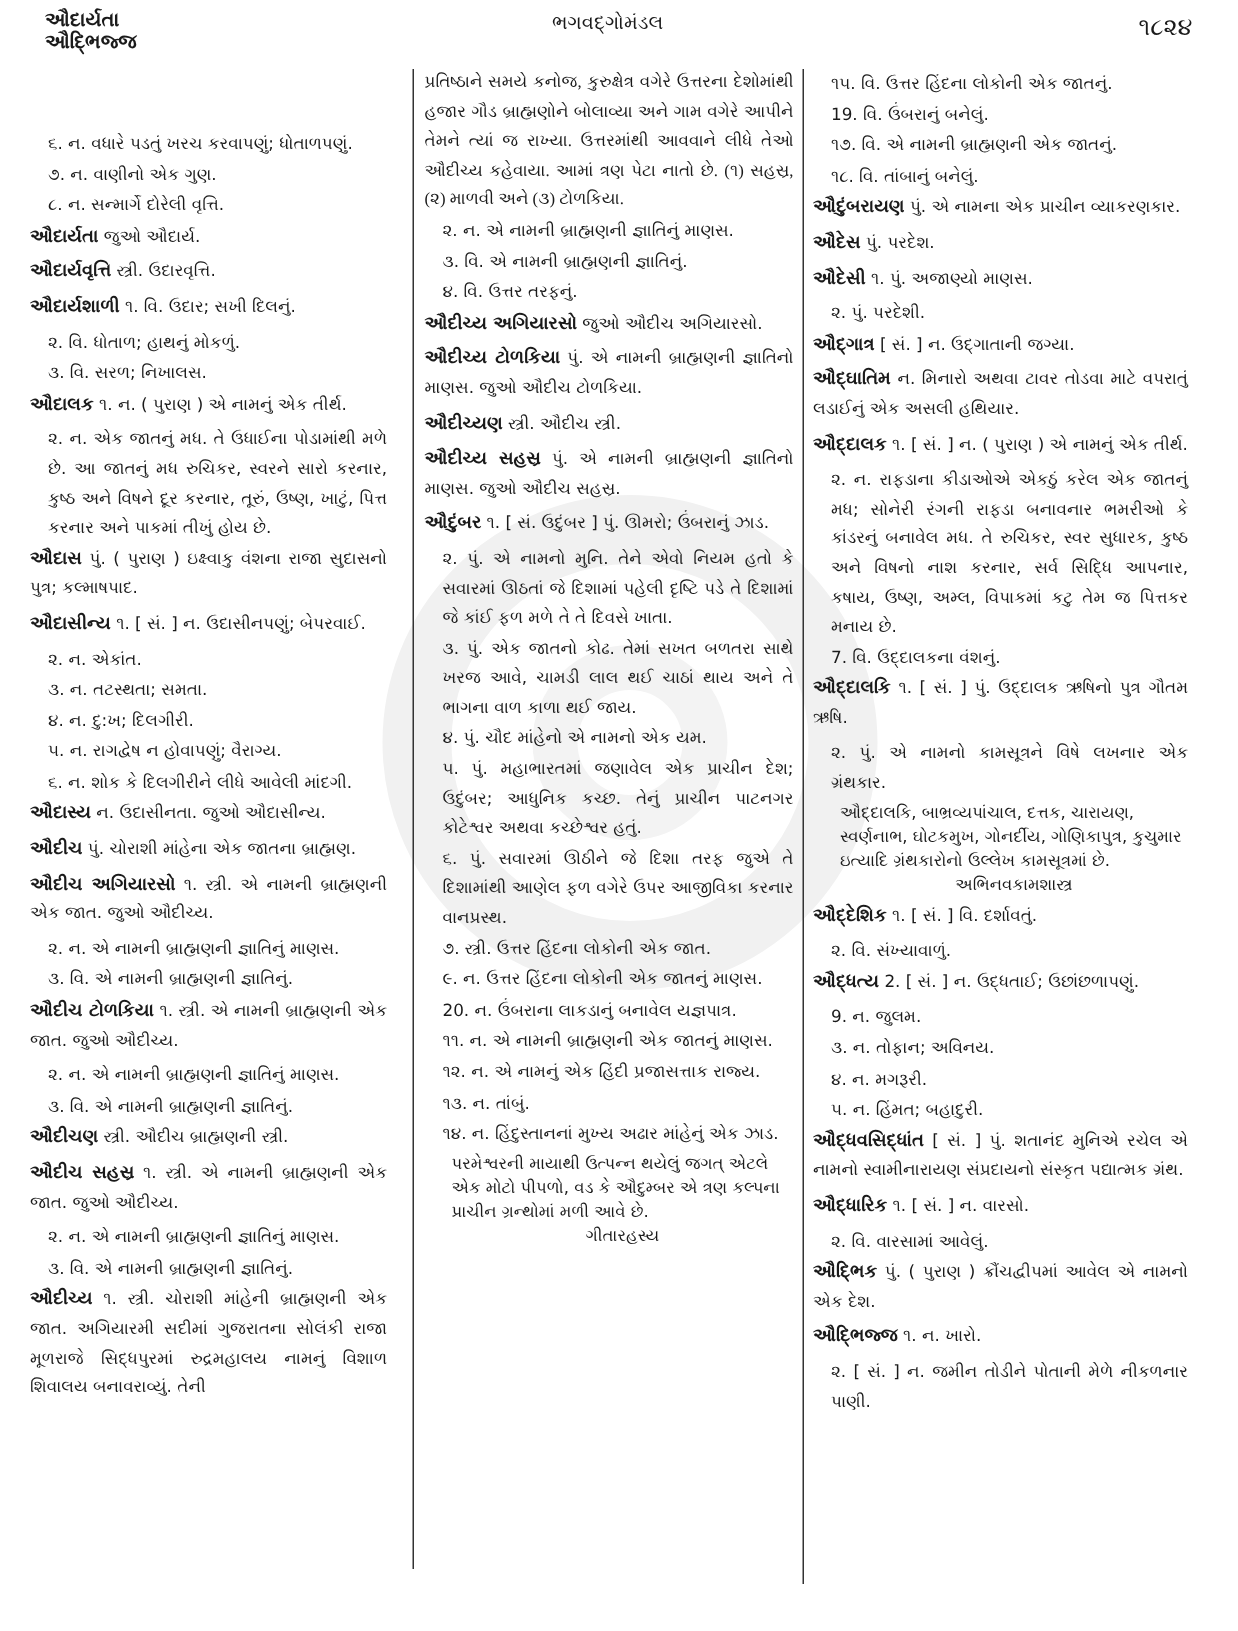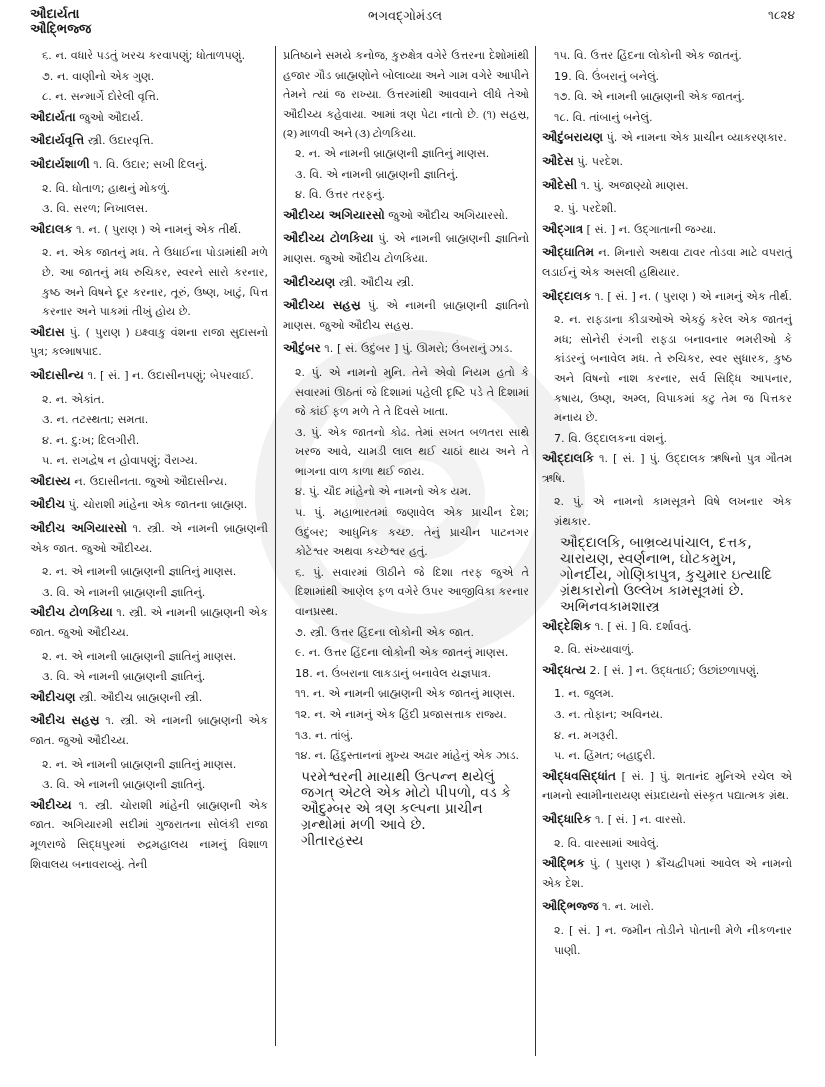--- a/index.html
+++ b/index.html
@@ -14,36 +14,36 @@
     border-radius: 50%; border: 46px solid #f1f1f1; box-sizing: border-box;
     z-index: 0;
   }
   .watermark2 {
     position: absolute; left: 355px; top: 430px; width: 130px; height: 130px;
     border-radius: 50%; border: 30px solid #f3f3f3; box-sizing: border-box; z-index: 0;
   }
   .header { position: absolute; top: 0; left: 0; width: 825px; height: 48px; z-index: 1; }
   .guide { position: absolute; left: 30px; top: 6px; font-weight: bold; font-size: 13px; line-height: 15px; }
   .running-title { position: absolute; left: 368px; top: 8px; font-size: 13px; }
-  .page-number { position: absolute; right: 30px; top: 8px; font-size: 12px; }
+  .page-number { position: absolute; right: 30px; top: 8px; font-size: 16px; }
 
   .columns { position: absolute; top: 46px; left: 0; width: 825px; height: 1010px; z-index: 1; }
   .col { position: absolute; top: 0; font-size: 11.2px; line-height: 19.6px; }
-  .col-1 { left: 30px; width: 238px; }
+  .col-1 { left: 20px; width: 238px; margin-top: 40px; }
   .col-2 { left: 283px; width: 246px; }
   .col-3 { left: 542px; width: 250px; }
   .rule { position: absolute; top: 0; width: 1px; background: #333; }
   .rule-1 { left: 275px; height: 1000px; }
   .rule-2 { left: 535px; height: 1010px; }
 
   .entry { margin: 0 0 4px 0; text-align: justify; }
   .entry .hw { font-weight: bold; font-size: 12px; }
   .sense { margin: 0 0 1px 12px; text-align: justify; }
-  .quote { margin: 2px 0 3px 18px; font-size: 14px; line-height: 16px; }
-  .quote .src { display: block; text-align: left; }
+  .quote { margin: 2px 0 3px 18px; font-size: 11px; line-height: 16px; }
+  .quote .src { display: block; text-align: center; }
   .para { margin: 0; text-align: justify; font-family: Liberation Serif, serif; }
 </style>
 </head>
 <body>
 
 <div class="watermark"></div>
 <div class="watermark2"></div>
 
 <div class="header">
   <div class="guide">
@@ -67,20 +67,21 @@
       <div class="sense">૨. વિ. ધોતાળ; હાથનું મોકળું.</div>
       <div class="sense">૩. વિ. સરળ; નિખાલસ.</div>
       <div class="entry"><span class="hw">ઔદાલક</span><span> ૧. ન. ( પુરાણ ) એ નામનું એક તીર્થ.</span></div>
       <div class="sense">૨. ન. એક જાતનું મધ. તે ઉધાઈના પોડામાંથી મળે છે. આ જાતનું મધ રુચિકર, સ્વરને સારો કરનાર, કુષ્ઠ અને વિષને દૂર કરનાર, તૂરું, ઉષ્ણ, ખાટું, પિત્ત કરનાર અને પાકમાં તીખું હોય છે.</div>
       <div class="entry"><span class="hw">ઔદાસ</span><span> પું. ( પુરાણ ) ઇક્ષ્વાકુ વંશના રાજા સુદાસનો પુત્ર; કલ્માષપાદ.</span></div>
       <div class="entry"><span class="hw">ઔદાસીન્ય</span><span> ૧. [ સં. ] ન. ઉદાસીનપણું; બેપરવાઈ.</span></div>
       <div class="sense">૨. ન. એકાંત.</div>
       <div class="sense">૩. ન. તટસ્થતા; સમતા.</div>
       <div class="sense">૪. ન. દુ:ખ; દિલગીરી.</div>
       <div class="sense">૫. ન. રાગદ્વેષ ન હોવાપણું; વૈરાગ્ય.</div>
+      <div class="sense">૬. ન. શોક કે દિલગીરીને લીધે આવેલી માંદગી.</div>
       <div class="entry"><span class="hw">ઔદાસ્ય</span><span> ન. ઉદાસીનતા. જુઓ ઔદાસીન્ય.</span></div>
       <div class="entry"><span class="hw">ઔદીચ</span><span> પું. ચોરાશી માંહેના એક જાતના બ્રાહ્મણ.</span></div>
       <div class="entry"><span class="hw">ઔદીચ અગિયારસો</span><span> ૧. સ્ત્રી. એ નામની બ્રાહ્મણની એક જાત. જુઓ ઔદીચ્ય.</span></div>
       <div class="sense">૨. ન. એ નામની બ્રાહ્મણની જ્ઞાતિનું માણસ.</div>
       <div class="sense">૩. વિ. એ નામની બ્રાહ્મણની જ્ઞાતિનું.</div>
       <div class="entry"><span class="hw">ઔદીચ ટોળકિયા</span><span> ૧. સ્ત્રી. એ નામની બ્રાહ્મણની એક જાત. જુઓ ઔદીચ્ય.</span></div>
       <div class="sense">૨. ન. એ નામની બ્રાહ્મણની જ્ઞાતિનું માણસ.</div>
       <div class="sense">૩. વિ. એ નામની બ્રાહ્મણની જ્ઞાતિનું.</div>
       <div class="entry"><span class="hw">ઔદીચણ</span><span> સ્ત્રી. ઔદીચ બ્રાહ્મણની સ્ત્રી.</span></div>
       <div class="entry"><span class="hw">ઔદીચ સહસ્ર</span><span> ૧. સ્ત્રી. એ નામની બ્રાહ્મણની એક જાત. જુઓ ઔદીચ્ય.</span></div>
@@ -98,21 +99,21 @@
       <div class="entry"><span class="hw">ઔદીચ્યણ</span><span> સ્ત્રી. ઔદીચ સ્ત્રી.</span></div>
       <div class="entry"><span class="hw">ઔદીચ્ય સહસ્ર</span><span> પું. એ નામની બ્રાહ્મણની જ્ઞાતિનો માણસ. જુઓ ઔદીચ સહસ્ર.</span></div>
       <div class="entry"><span class="hw">ઔદુંબર</span><span> ૧. [ સં. ઉદુંબર ] પું. ઊમરો; ઉંબરાનું ઝાડ.</span></div>
       <div class="sense">૨. પું. એ નામનો મુનિ. તેને એવો નિયમ હતો કે સવારમાં ઊઠતાં જે દિશામાં પહેલી દૃષ્ટિ પડે તે દિશામાં જે કાંઈ ફળ મળે તે તે દિવસે ખાતા.</div>
       <div class="sense">૩. પું. એક જાતનો કોઢ. તેમાં સખત બળતરા સાથે ખરજ આવે, ચામડી લાલ થઈ ચાઠાં થાય અને તે ભાગના વાળ કાળા થઈ જાય.</div>
       <div class="sense">૪. પું. ચૌદ માંહેનો એ નામનો એક યમ.</div>
       <div class="sense">૫. પું. મહાભારતમાં જણાવેલ એક પ્રાચીન દેશ; ઉદુંબર; આધુનિક કચ્છ. તેનું પ્રાચીન પાટનગર કોટેશ્વર અથવા કચ્છેશ્વર હતું.</div>
       <div class="sense">૬. પું. સવારમાં ઊઠીને જે દિશા તરફ જુએ તે દિશામાંથી આણેલ ફળ વગેરે ઉપર આજીવિકા કરનાર વાનપ્રસ્થ.</div>
       <div class="sense">૭. સ્ત્રી. ઉત્તર હિંદના લોકોની એક જાત.</div>
       <div class="sense">૯. ન. ઉત્તર હિંદના લોકોની એક જાતનું માણસ.</div>
-      <div class="sense">18. ન. ઉંબરાના લાકડાનું બનાવેલ યજ્ઞપાત્ર.</div>
+      <div class="sense">20. ન. ઉંબરાના લાકડાનું બનાવેલ યજ્ઞપાત્ર.</div>
       <div class="sense">૧૧. ન. એ નામની બ્રાહ્મણની એક જાતનું માણસ.</div>
       <div class="sense">૧૨. ન. એ નામનું એક હિંદી પ્રજાસત્તાક રાજ્ય.</div>
       <div class="sense">૧૩. ન. તાંબું.</div>
       <div class="sense">૧૪. ન. હિંદુસ્તાનનાં મુખ્ય અઢાર માંહેનું એક ઝાડ.</div>
       <div class="quote"><span>પરમેશ્વરની માયાથી ઉત્પન્ન થયેલું જગત્ એટલે એક મોટો પીપળો, વડ કે ઔદુમ્બર એ ત્રણ કલ્પના પ્રાચીન ગ્રન્થોમાં મળી આવે છે.</span><span class="src">ગીતારહસ્ય</span></div>
     </div>
   <div class="col col-3">
       <div class="sense">૧૫. વિ. ઉત્તર હિંદના લોકોની એક જાતનું.</div>
       <div class="sense">19. વિ. ઉંબરાનું બનેલું.</div>
       <div class="sense">૧૭. વિ. એ નામની બ્રાહ્મણની એક જાતનું.</div>
@@ -125,21 +126,21 @@
       <div class="entry"><span class="hw">ઔદ્ઘાતિમ</span><span> ન. મિનારો અથવા ટાવર તોડવા માટે વપરાતું લડાઈનું એક અસલી હથિયાર.</span></div>
       <div class="entry"><span class="hw">ઔદ્દાલક</span><span> ૧. [ સં. ] ન. ( પુરાણ ) એ નામનું એક તીર્થ.</span></div>
       <div class="sense">૨. ન. રાફડાના કીડાઓએ એકઠું કરેલ એક જાતનું મધ; સોનેરી રંગની રાફડા બનાવનાર ભમરીઓ કે કાંડરનું બનાવેલ મધ. તે રુચિકર, સ્વર સુધારક, કુષ્ઠ અને વિષનો નાશ કરનાર, સર્વ સિદ્ધિ આપનાર, કષાય, ઉષ્ણ, અમ્લ, વિપાકમાં કટુ તેમ જ પિત્તકર મનાય છે.</div>
       <div class="sense">7. વિ. ઉદ્દાલકના વંશનું.</div>
       <div class="entry"><span class="hw">ઔદ્દાલકિ</span><span> ૧. [ સં. ] પું. ઉદ્દાલક ઋષિનો પુત્ર ગૌતમ ઋષિ.</span></div>
       <div class="sense">૨. પું. એ નામનો કામસૂત્રને વિષે લખનાર એક ગ્રંથકાર.</div>
       <div class="quote"><span>ઔદ્દાલકિ, બાભ્રવ્યપાંચાલ, દત્તક, ચારાયણ, સ્વર્ણનાભ, ઘોટકમુખ, ગોનર્દીય, ગોણિકાપુત્ર, કુચુમાર ઇત્યાદિ ગ્રંથકારોનો ઉલ્લેખ કામસૂત્રમાં છે.</span><span class="src">અભિનવકામશાસ્ત્ર</span></div>
       <div class="entry"><span class="hw">ઔદ્દેશિક</span><span> ૧. [ સં. ] વિ. દર્શાવતું.</span></div>
       <div class="sense">૨. વિ. સંખ્યાવાળું.</div>
       <div class="entry"><span class="hw">ઔદ્ધત્ય</span><span> 2. [ સં. ] ન. ઉદ્ધતાઈ; ઉછાંછળાપણું.</span></div>
-      <div class="sense">1. ન. જુલમ.</div>
+      <div class="sense">9. ન. જુલમ.</div>
       <div class="sense">૩. ન. તોફાન; અવિનય.</div>
       <div class="sense">૪. ન. મગરૂરી.</div>
       <div class="sense">૫. ન. હિંમત; બહાદુરી.</div>
       <div class="entry"><span class="hw">ઔદ્ધવસિદ્ધાંત</span><span> [ સં. ] પું. શતાનંદ મુનિએ રચેલ એ નામનો સ્વામીનારાયણ સંપ્રદાયનો સંસ્કૃત પદ્યાત્મક ગ્રંથ.</span></div>
       <div class="entry"><span class="hw">ઔદ્ધારિક</span><span> ૧. [ સં. ] ન. વારસો.</span></div>
       <div class="sense">૨. વિ. વારસામાં આવેલું.</div>
       <div class="entry"><span class="hw">ઔદ્ભિક</span><span> પું. ( પુરાણ ) ક્રૌંચદ્વીપમાં આવેલ એ નામનો એક દેશ.</span></div>
       <div class="entry"><span class="hw">ઔદ્ભિજ્જ</span><span> ૧. ન. ખારો.</span></div>
       <div class="sense">૨. [ સં. ] ન. જમીન તોડીને પોતાની મેળે નીકળનાર પાણી.</div>
     </div>

